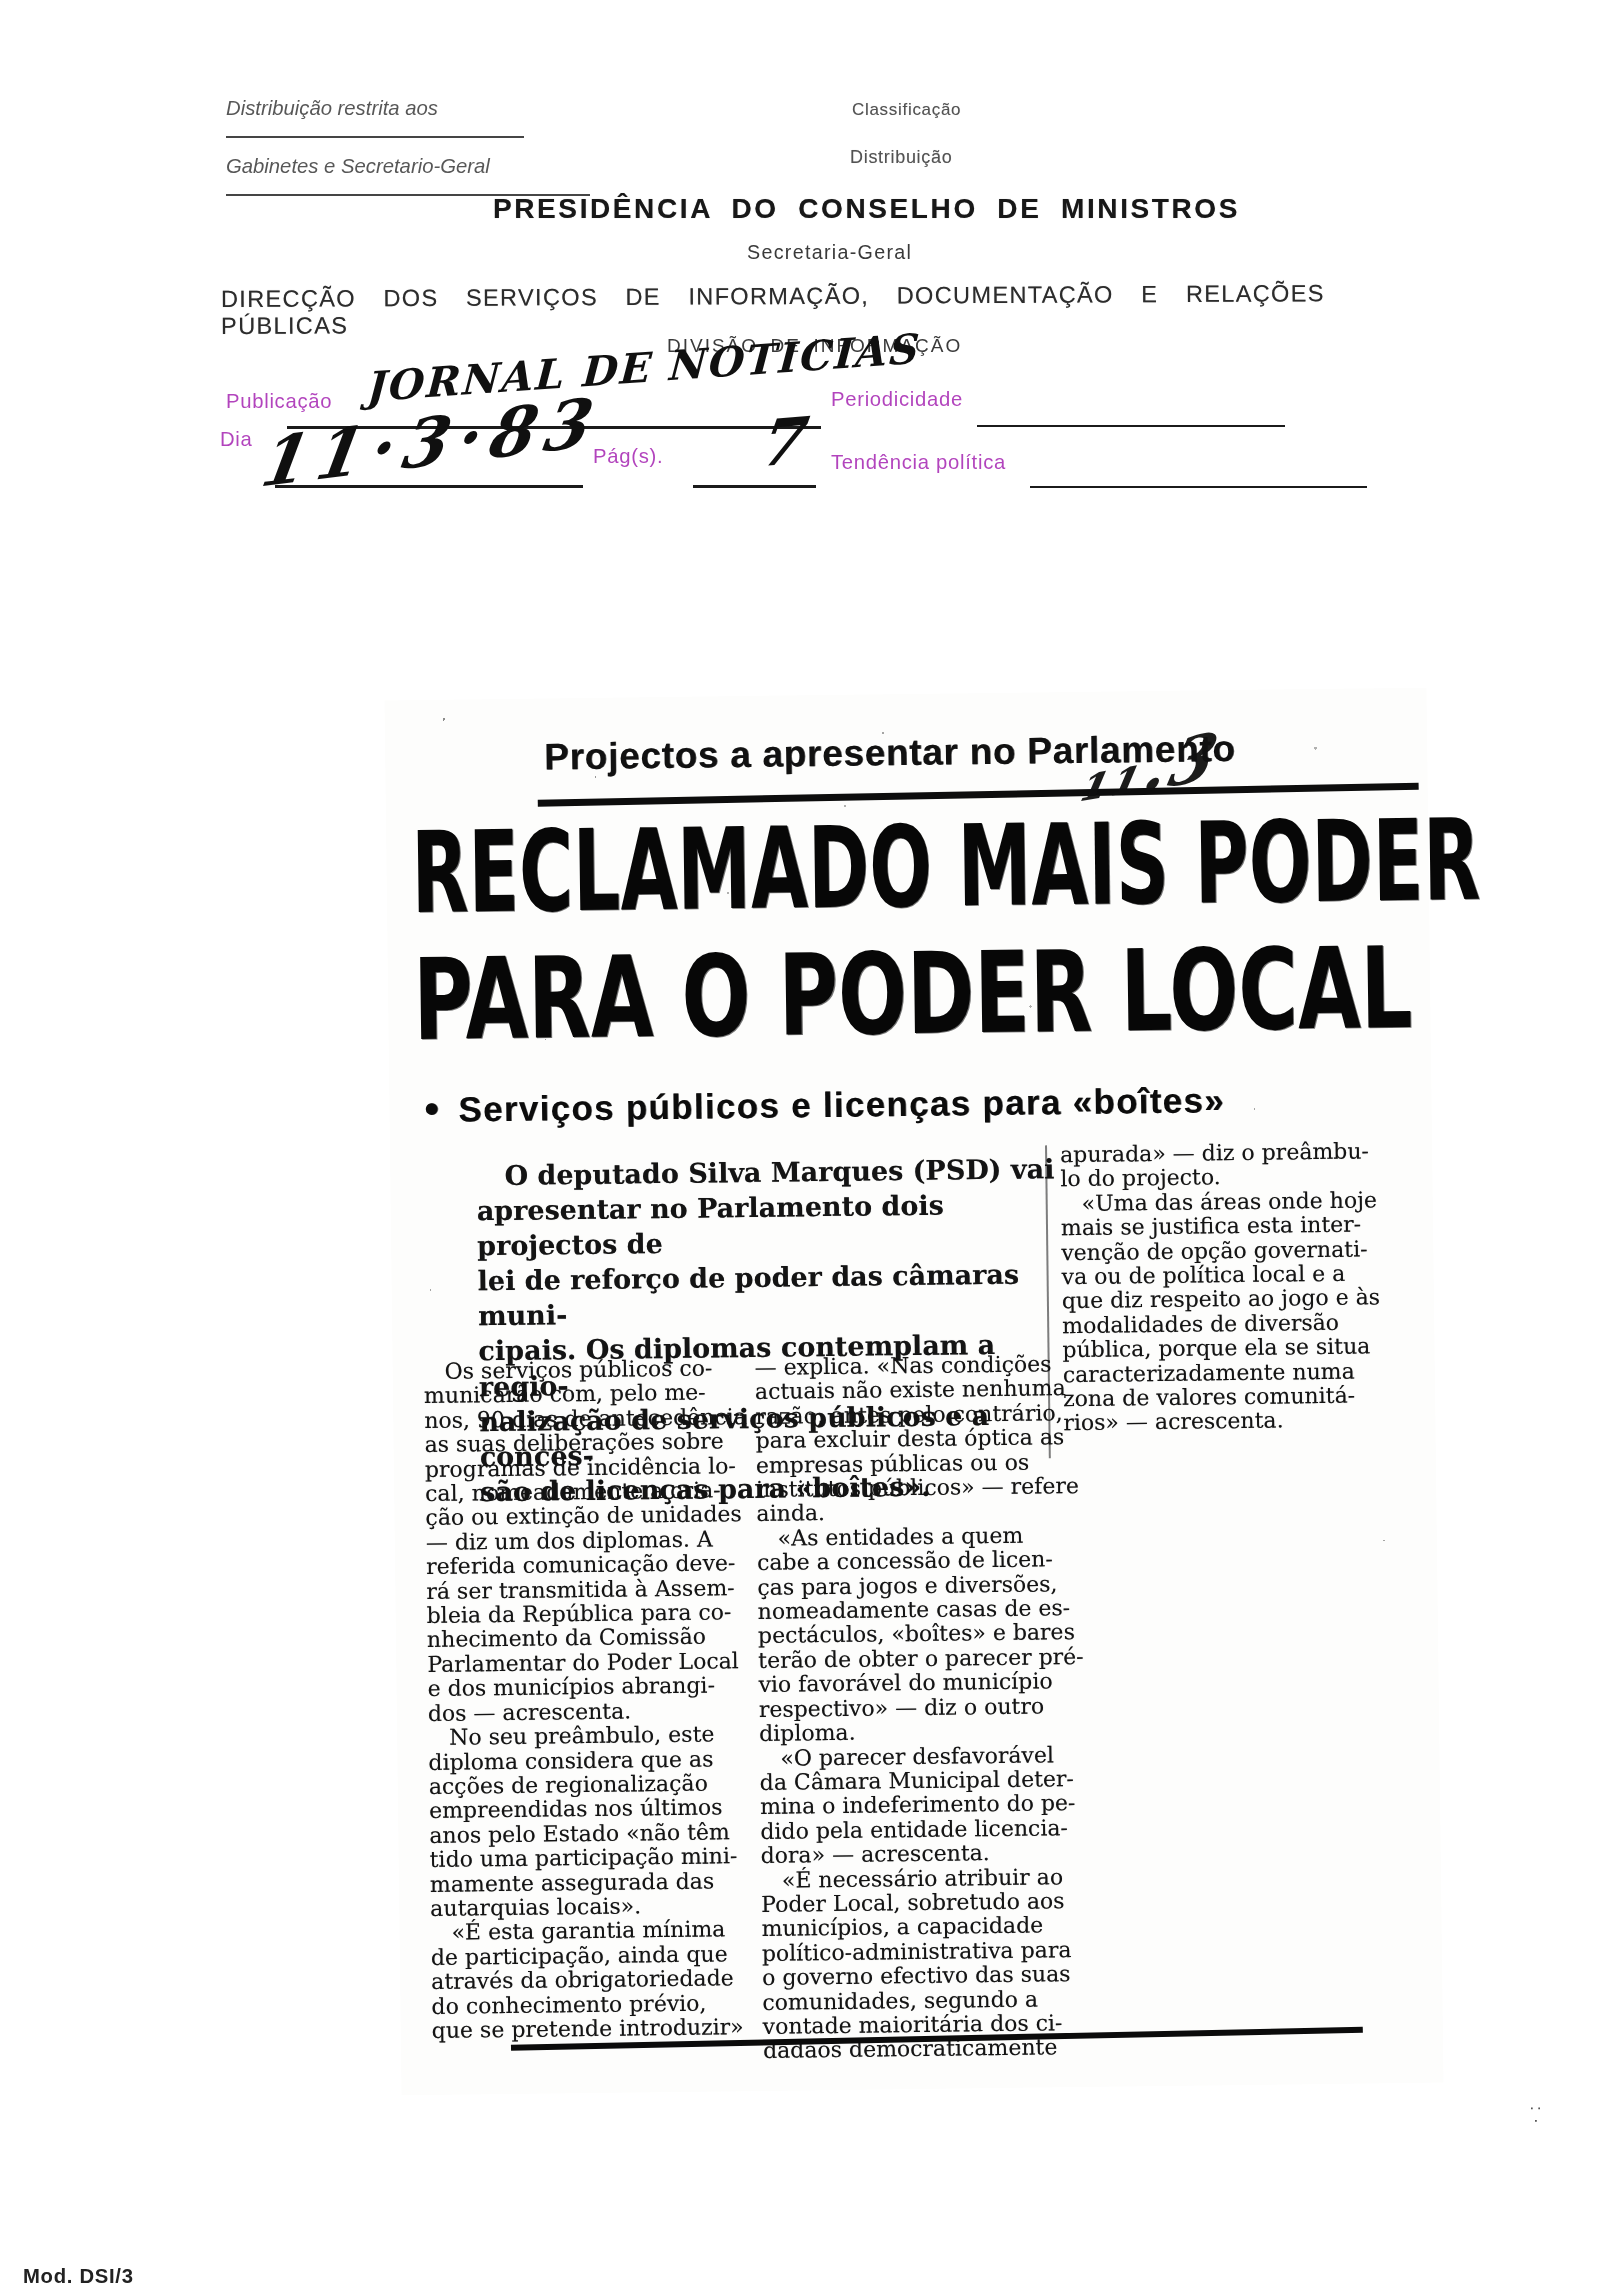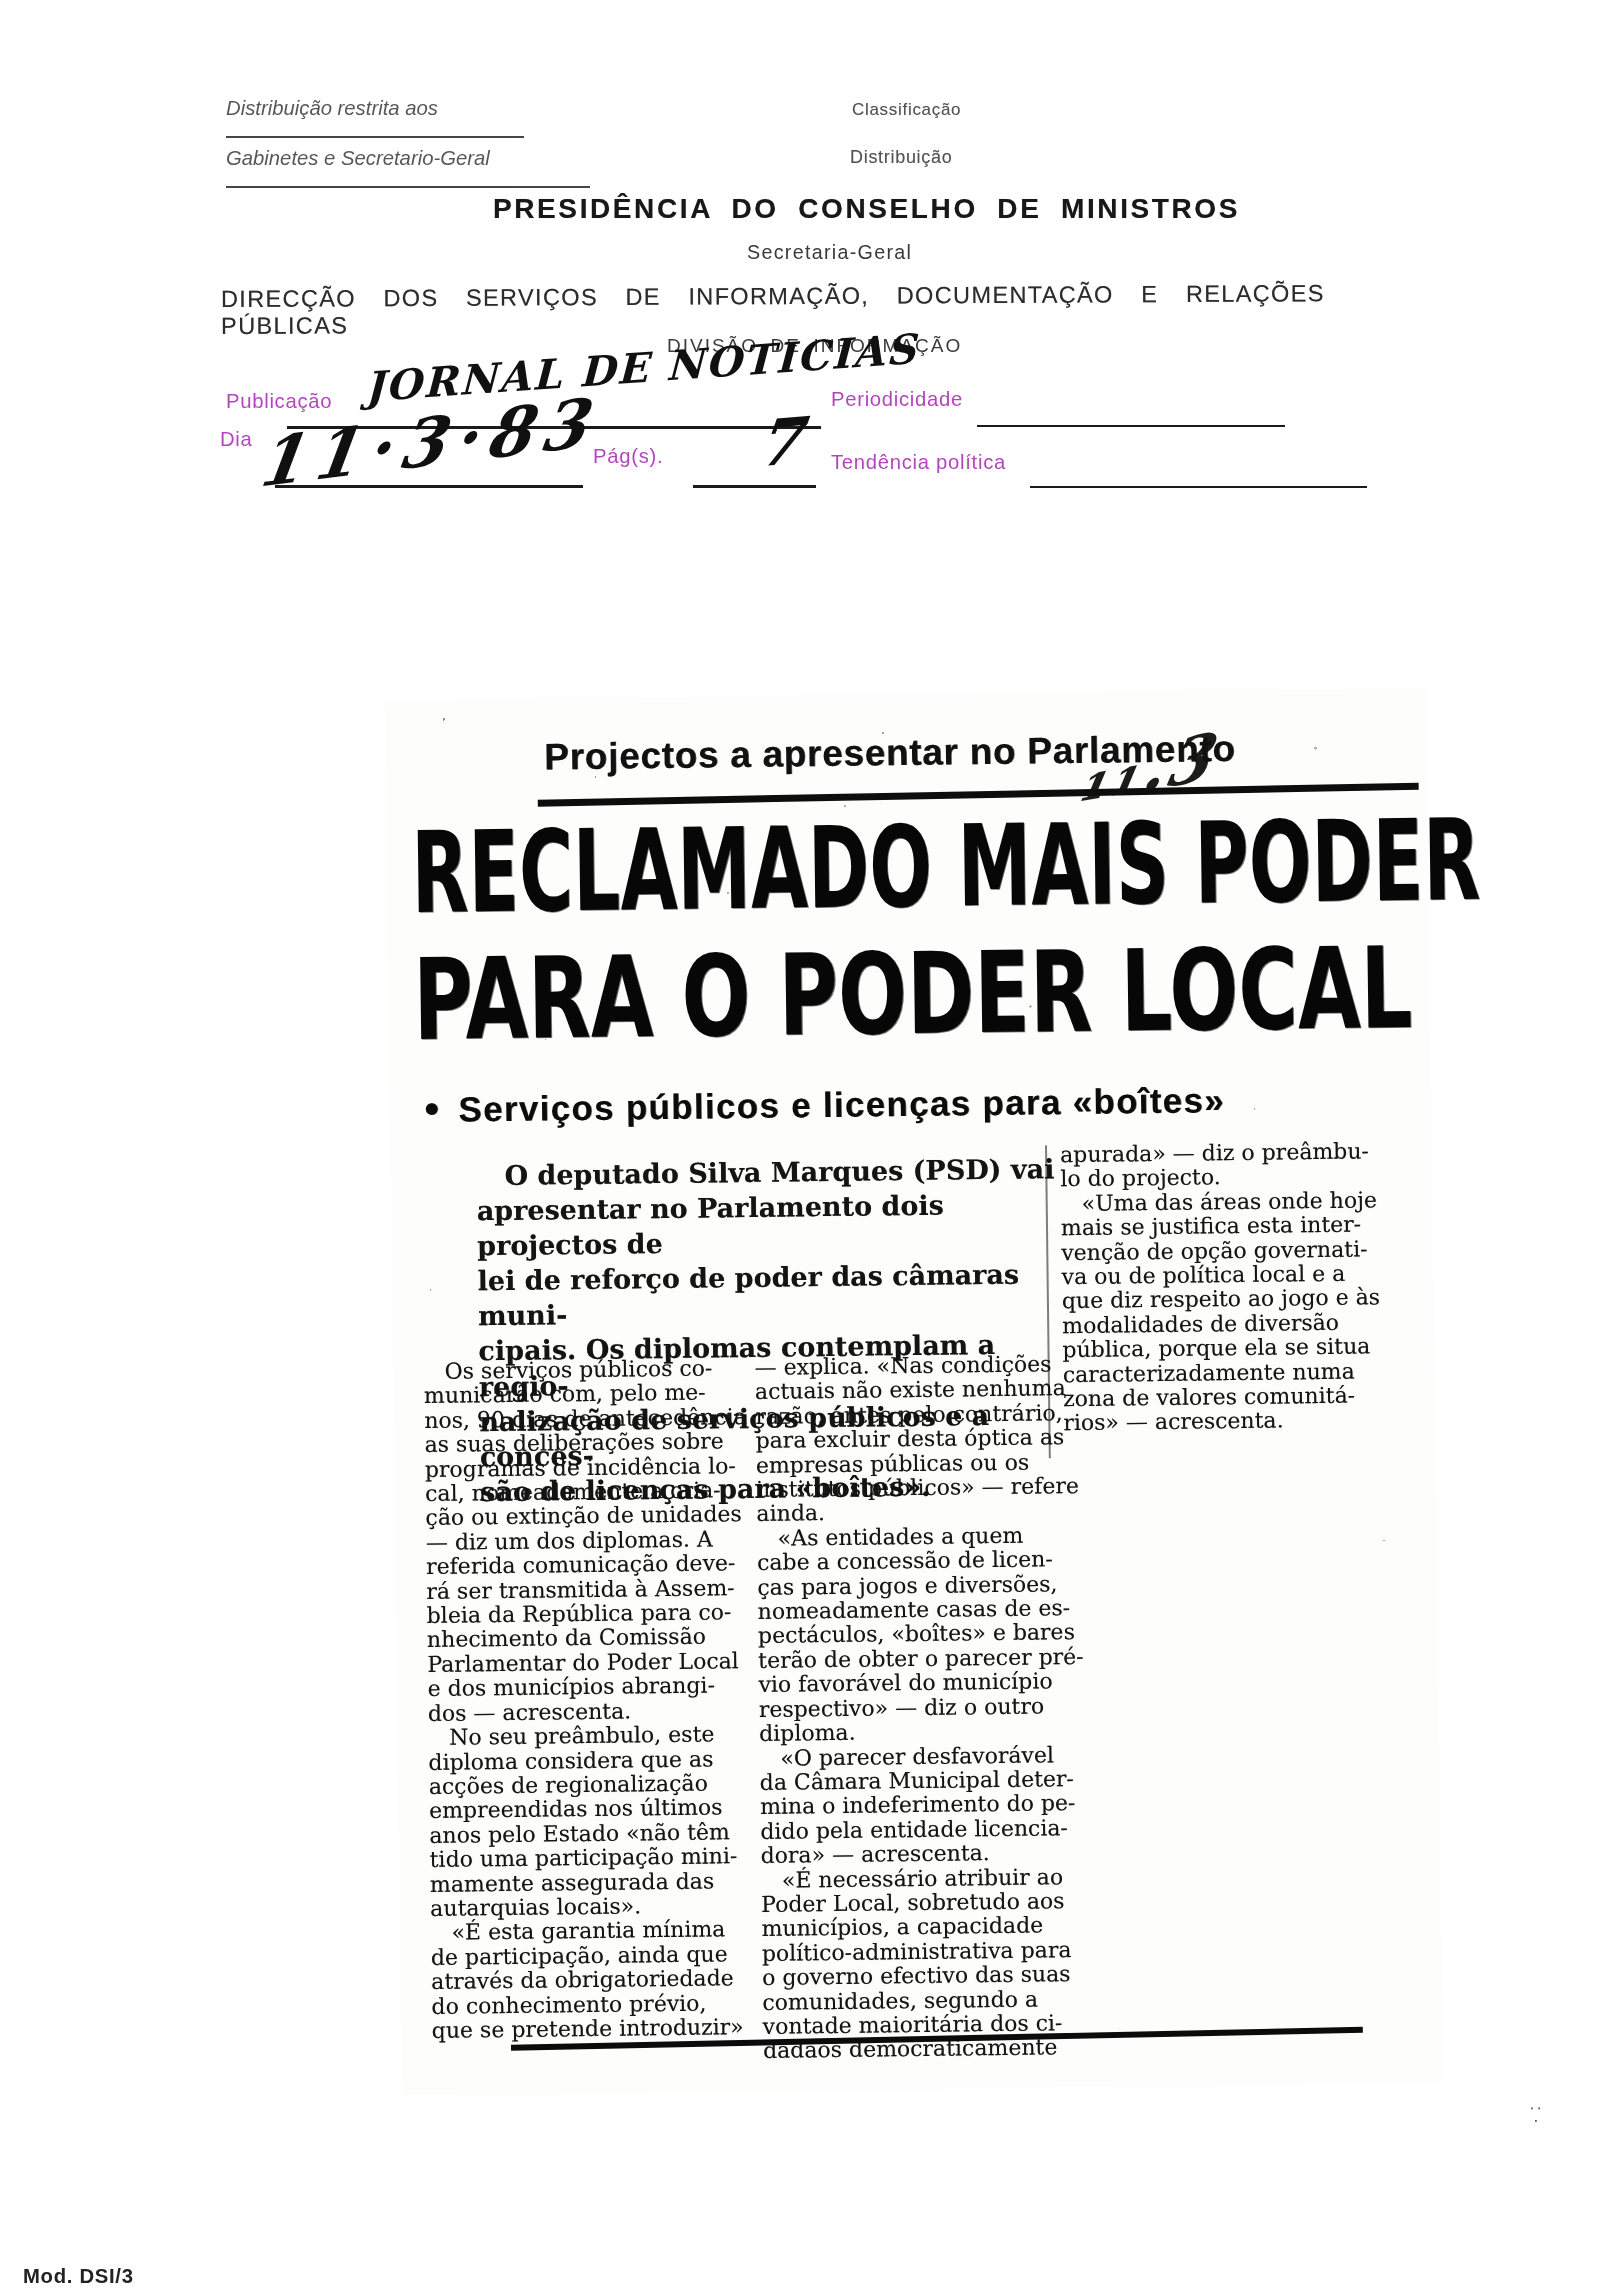--- a/index.html
+++ b/index.html
@@ -74,21 +74,21 @@
   .bottom-rule { height:5.9px; background:#0b0b0b; transform:rotate(-0.5deg); }
 
   .mod-ref { font-size:20.3px; font-weight:bold; color:#222; letter-spacing:0.7px; }
   .page-dots { font-size:17px; color:#555; letter-spacing:1.3px; line-height:1.9; }
 </style>
 </head>
 <body>
 
 <div class="abs" style="left:226px; top:97px;">
   <div><span class="note-line faded" style="min-width:298px;">Distribuição restrita aos</span></div>
-  <div style="margin-top:9px;"><span class="note-line faded" style="min-width:364px;">Gabinetes e Secretario-Geral</span></div>
+  <div style="margin-top:17px;"><span class="note-line faded" style="min-width:364px;">Gabinetes e Secretario-Geral</span></div>
 </div>
 
 <div class="abs scan-label faded" style="left:852px; top:100px; font-size:17px;">Classificação</div>
 <div class="abs scan-label faded" style="left:850px; top:147px; font-size:18px;">Distribuição</div>
 
 <div class="abs org-title" style="left:493px; top:193px;">PRESIDÊNCIA DO CONSELHO DE MINISTROS</div>
 <div class="abs org-sub" style="left:747px; top:241px;">Secretaria-Geral</div>
 <div class="abs org-dept" style="left:221px; top:283px; width:1153px; transform:rotate(-0.3deg);">DIRECÇÃO DOS SERVIÇOS DE INFORMAÇÃO, DOCUMENTAÇÃO E RELAÇÕES PÚBLICAS</div>
 <div class="abs org-div" style="left:667px; top:335px;">DIVISÃO DE INFORMAÇÃO</div>
 

